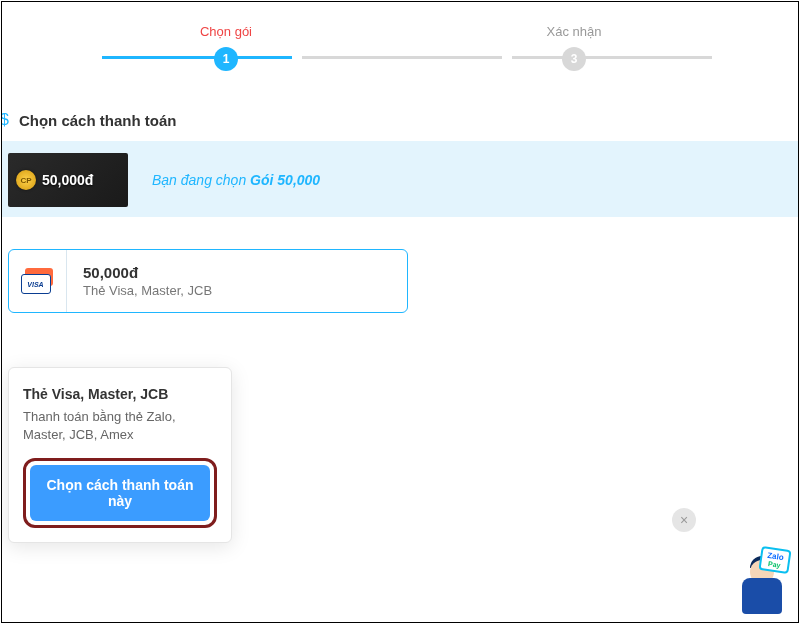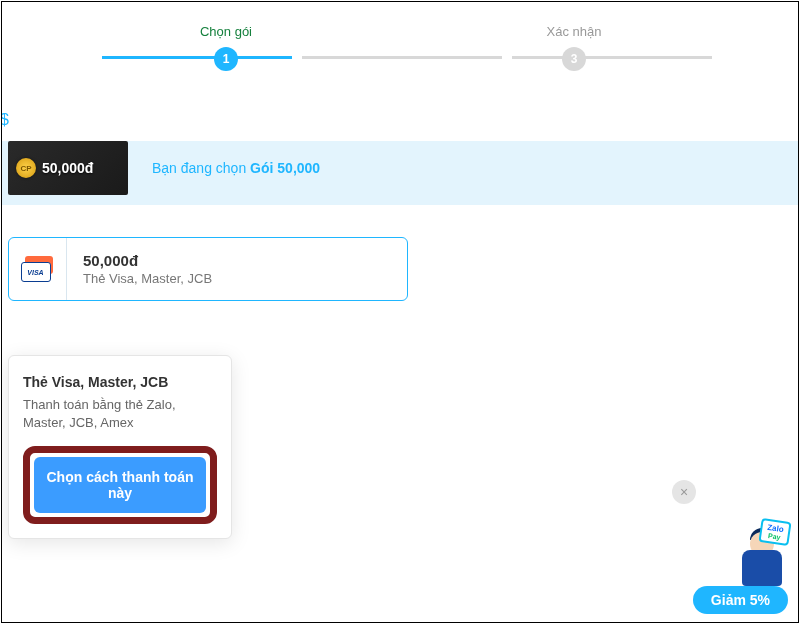--- a/index.html
+++ b/index.html
@@ -3,61 +3,61 @@
 <meta charset="utf-8">
 <style>
 * { box-sizing: border-box; margin: 0; padding: 0; }
 body { font-family: -apple-system, BlinkMacSystemFont, "Segoe UI", Arial, sans-serif; background: #fff; width: 800px; height: 624px; overflow: hidden; position: relative; }
 .frame { border: 1px solid #000; width: 798px; height: 622px; margin: 1px; position: relative; overflow: hidden; }
 .content { padding: 0; }
 
 
 .stepper { display: flex; align-items: center; padding: 22px 50px 0 50px; position: relative; }
 .step { flex: 1; text-align: center; position: relative; }
-.step-label { font-size: 13px; color: #15803d; margin-bottom: 8px; }
+.step-label { font-size: 13px; color: #ef4444; margin-bottom: 8px; }
 .step-circle { width: 24px; height: 24px; border-radius: 50%; display: inline-flex; align-items: center; justify-content: center; font-size: 12px; color: #fff; font-weight: bold; position: relative; z-index: 2; }
 .step.active .step-circle { background: #1fb6ff; }
 .step.done .step-circle { background: #1fb6ff; }
 .step.inactive .step-circle { background: #d8d8d8; color: #fff; }
 .step.inactive .step-label { color: #999; }
 .line { position: absolute; top: 54px; height: 3px; z-index: 1; }
 .line1 { left: 100px; width: 190px; background: #1fb6ff; }
 .line2 { left: 300px; width: 200px; background: #d8d8d8; }
 .line3 { left: 510px; width: 200px; background: #d8d8d8; }
 
 
 .section-title { display: flex; align-items: center; padding: 40px 0 12px 0; }
 .section-title .icon { color: #1fb6ff; font-size: 16px; margin-left: -2px; margin-right: 10px; }
 .section-title .txt { font-size: 15px; font-weight: 600; color: #333; }
 
 
-.selected-banner { background: #e3f4fd; display: flex; align-items: center; padding: 0 0 10px 6px; }
+.selected-banner { background: #e3f4fd; display: flex; align-items: center; padding: 12px 0 10px 6px; }
 .pkg-img { width: 120px; height: 54px; background: linear-gradient(135deg,#2a2a2a,#1a1a1a); position: relative; border-radius: 2px; display: flex; align-items: center; }
 .pkg-coin { width: 20px; height: 20px; border-radius: 50%; background: radial-gradient(circle,#ffd24a,#d49a0f); margin-left: 8px; box-shadow: 0 0 3px rgba(0,0,0,.5); display:flex;align-items:center;justify-content:center;font-size:8px;color:#7a5500;font-weight:bold; }
 .pkg-price { color: #fff; font-weight: 700; font-size: 14px; margin-left: 6px; text-shadow: 0 1px 2px rgba(0,0,0,.8); }
-.banner-text { margin-left: 24px; font-size: 14px; color: #1fb6ff; }
+.banner-text { margin-left: 24px; font-size: 14px; color: #1fb6ff; font-style: italic; }
 .banner-text b { font-weight: 700; }
 
 
 .pay-card { border: 1.5px solid #1fb6ff; border-radius: 6px; display: flex; margin: 32px 0 0 6px; width: 400px; background:#fff; }
 .pay-card-left { width: 58px; border-right: 1px solid #d9e6ef; display: flex; align-items: center; justify-content: center; }
 .card-icon { width: 34px; }
 .card-stack { position: relative; width:34px; height:26px; }
 .card-back { position:absolute; top:0; left:4px; width:28px; height:18px; background:#ff6a3d; border-radius:3px; }
 .card-front { position:absolute; top:6px; left:0; width:30px; height:20px; background:#fff; border:1px solid #0a3d91; border-radius:3px; display:flex;align-items:center;justify-content:center; }
 .card-front span { font-size:7px; font-weight:bold; color:#0a3d91; font-style:italic; }
 .pay-card-right { padding: 14px 16px; }
 .pay-amount { font-size: 15px; font-weight: 700; color: #333; }
 .pay-desc { font-size: 13px; color: #777; margin-top: 2px; }
 
 
 .panel { width: 224px; border: 1px solid #e5e5e5; border-radius: 6px; box-shadow: 0 4px 20px rgba(0,0,0,.1); padding: 18px 14px 14px 14px; margin: 54px 0 0 6px; background:#fff; }
 .panel-title { font-size: 14px; font-weight: 600; color: #333; margin-bottom: 6px; }
 .panel-desc { font-size: 13px; color: #666; line-height: 1.4; margin-bottom: 14px; }
-.cta-wrap { border: 7px solid #7f1d1d; border-radius: 12px; padding: 4px; }
+.cta-wrap { border: 3px solid #7f1d1d; border-radius: 12px; padding: 4px; }
 .cta { background: #3b9cff; color: #fff; border: none; border-radius: 6px; font-size: 14px; font-weight: 600; padding: 12px 8px; width: 100%; cursor: pointer; }
 
 
 .promo { position: absolute; right: 10px; bottom: 8px; text-align: right; }
 .promo-close { position: absolute; right: 92px; top: -44px; width: 24px; height: 24px; border-radius: 50%; background: #e5e5e5; color: #999; display: flex; align-items: center; justify-content: center; font-size: 14px; cursor:pointer; }
 .promo-mascot { width: 78px; height: 62px; position: relative; margin-left:auto; }
 .mascot-body { position:absolute; bottom:0; right:6px; width:40px; height:36px; background:#1a4da8; border-radius:8px 8px 4px 4px; }
 .mascot-head { position:absolute; bottom:30px; right:14px; width:24px; height:24px; background:#f5d6b8; border-radius:50%; }
 .mascot-hair { position:absolute; bottom:46px; right:14px; width:24px; height:12px; background:#0a2a5c; border-radius:12px 12px 0 0; }
 .mascot-card { position:absolute; top:-4px; right:-2px; width:30px; height:24px; background:#fff; border:2px solid #0abff0; border-radius:4px; transform:rotate(8deg); display:flex;flex-direction:column;align-items:center;justify-content:center; }
@@ -79,20 +79,21 @@
     <div class="step-circle">1</div>
   </div>
   <div class="step inactive">
     <div class="step-label">Xác nhận</div>
     <div class="step-circle">3</div>
   </div>
 </div>
 
 <div class="section-title">
   <span class="icon">$</span>
+  <span class="txt">Chọn cách thanh toán</span>
 </div>
 
 <div class="selected-banner">
   <div class="pkg-img">
     <div class="pkg-coin">CP</div>
     <div class="pkg-price">50,000đ</div>
   </div>
   <div class="banner-text">
     <span>Bạn đang chọn </span><b>Gói 50,000</b>
   </div>
@@ -127,17 +128,16 @@
   <div class="promo-close">×</div>
   <div class="promo-mascot">
     <div class="mascot-hair"></div>
     <div class="mascot-head"></div>
     <div class="mascot-body"></div>
     <div class="mascot-card">
       <div class="z">Zalo</div>
       <div class="p">Pay</div>
     </div>
   </div>
-  <div class="promo-badge">Giảm 5%</div>
 </div>
 
 </div>
 </div>
 
 </body></html>

